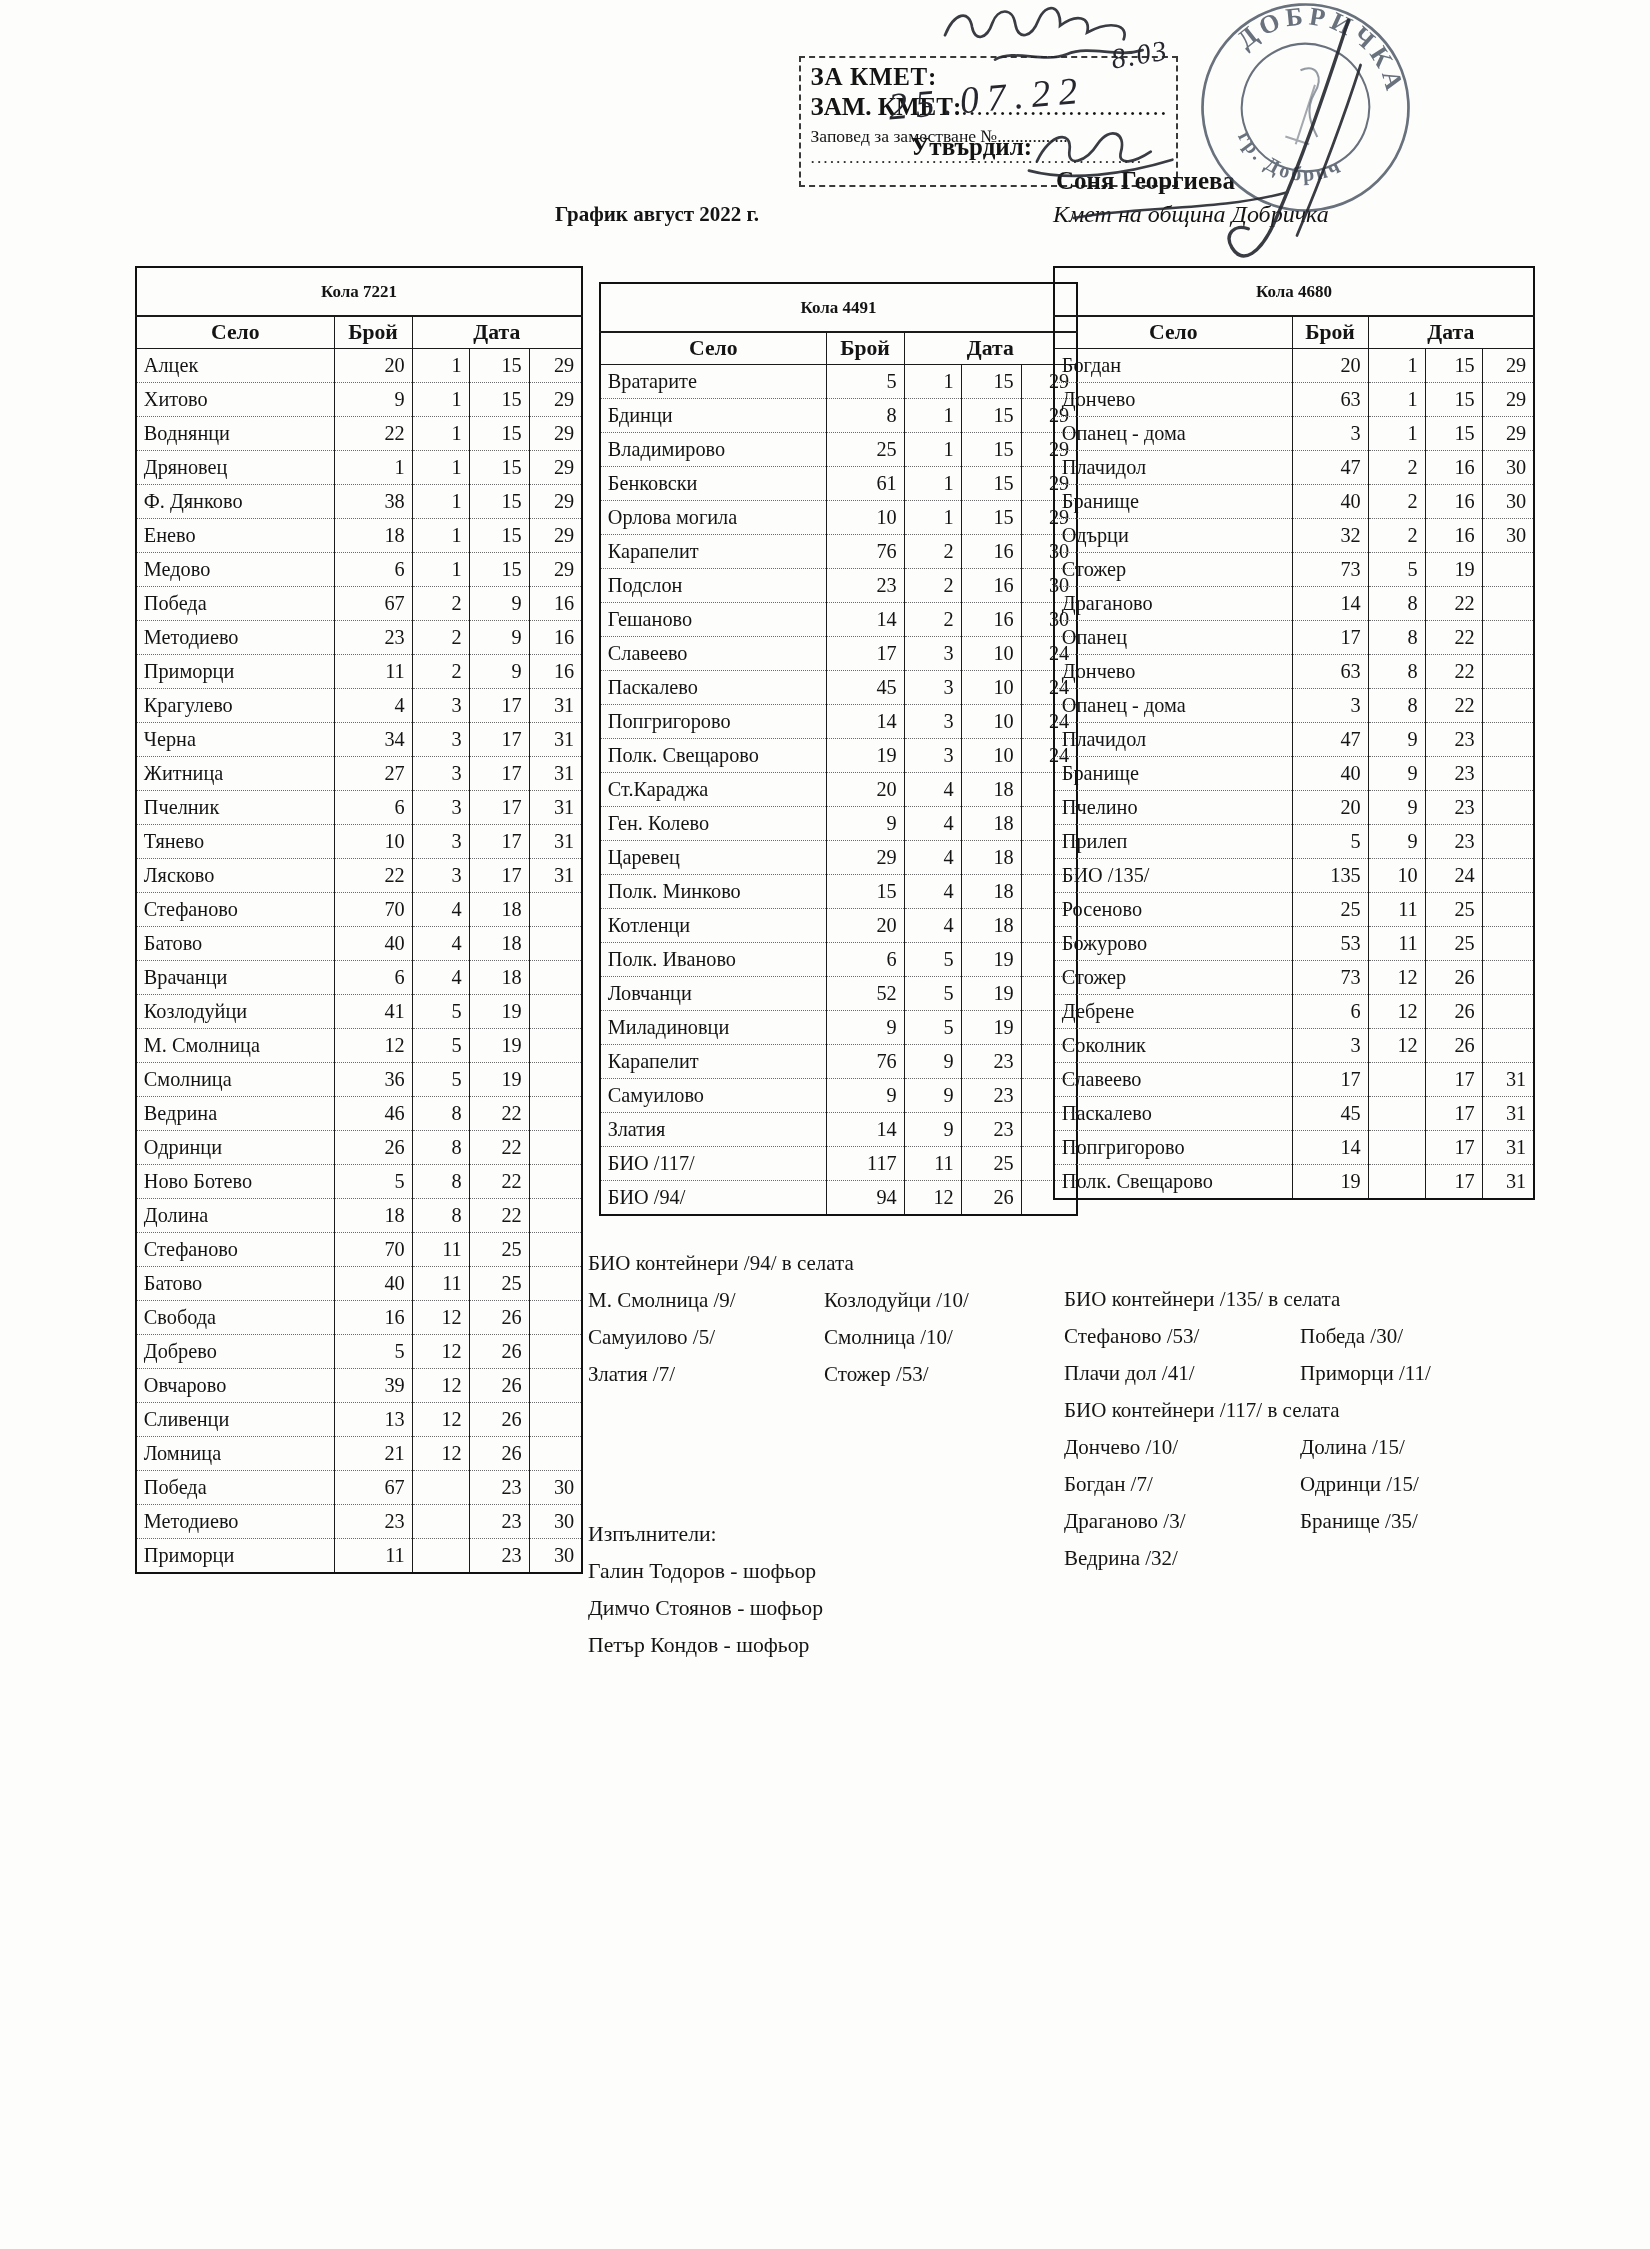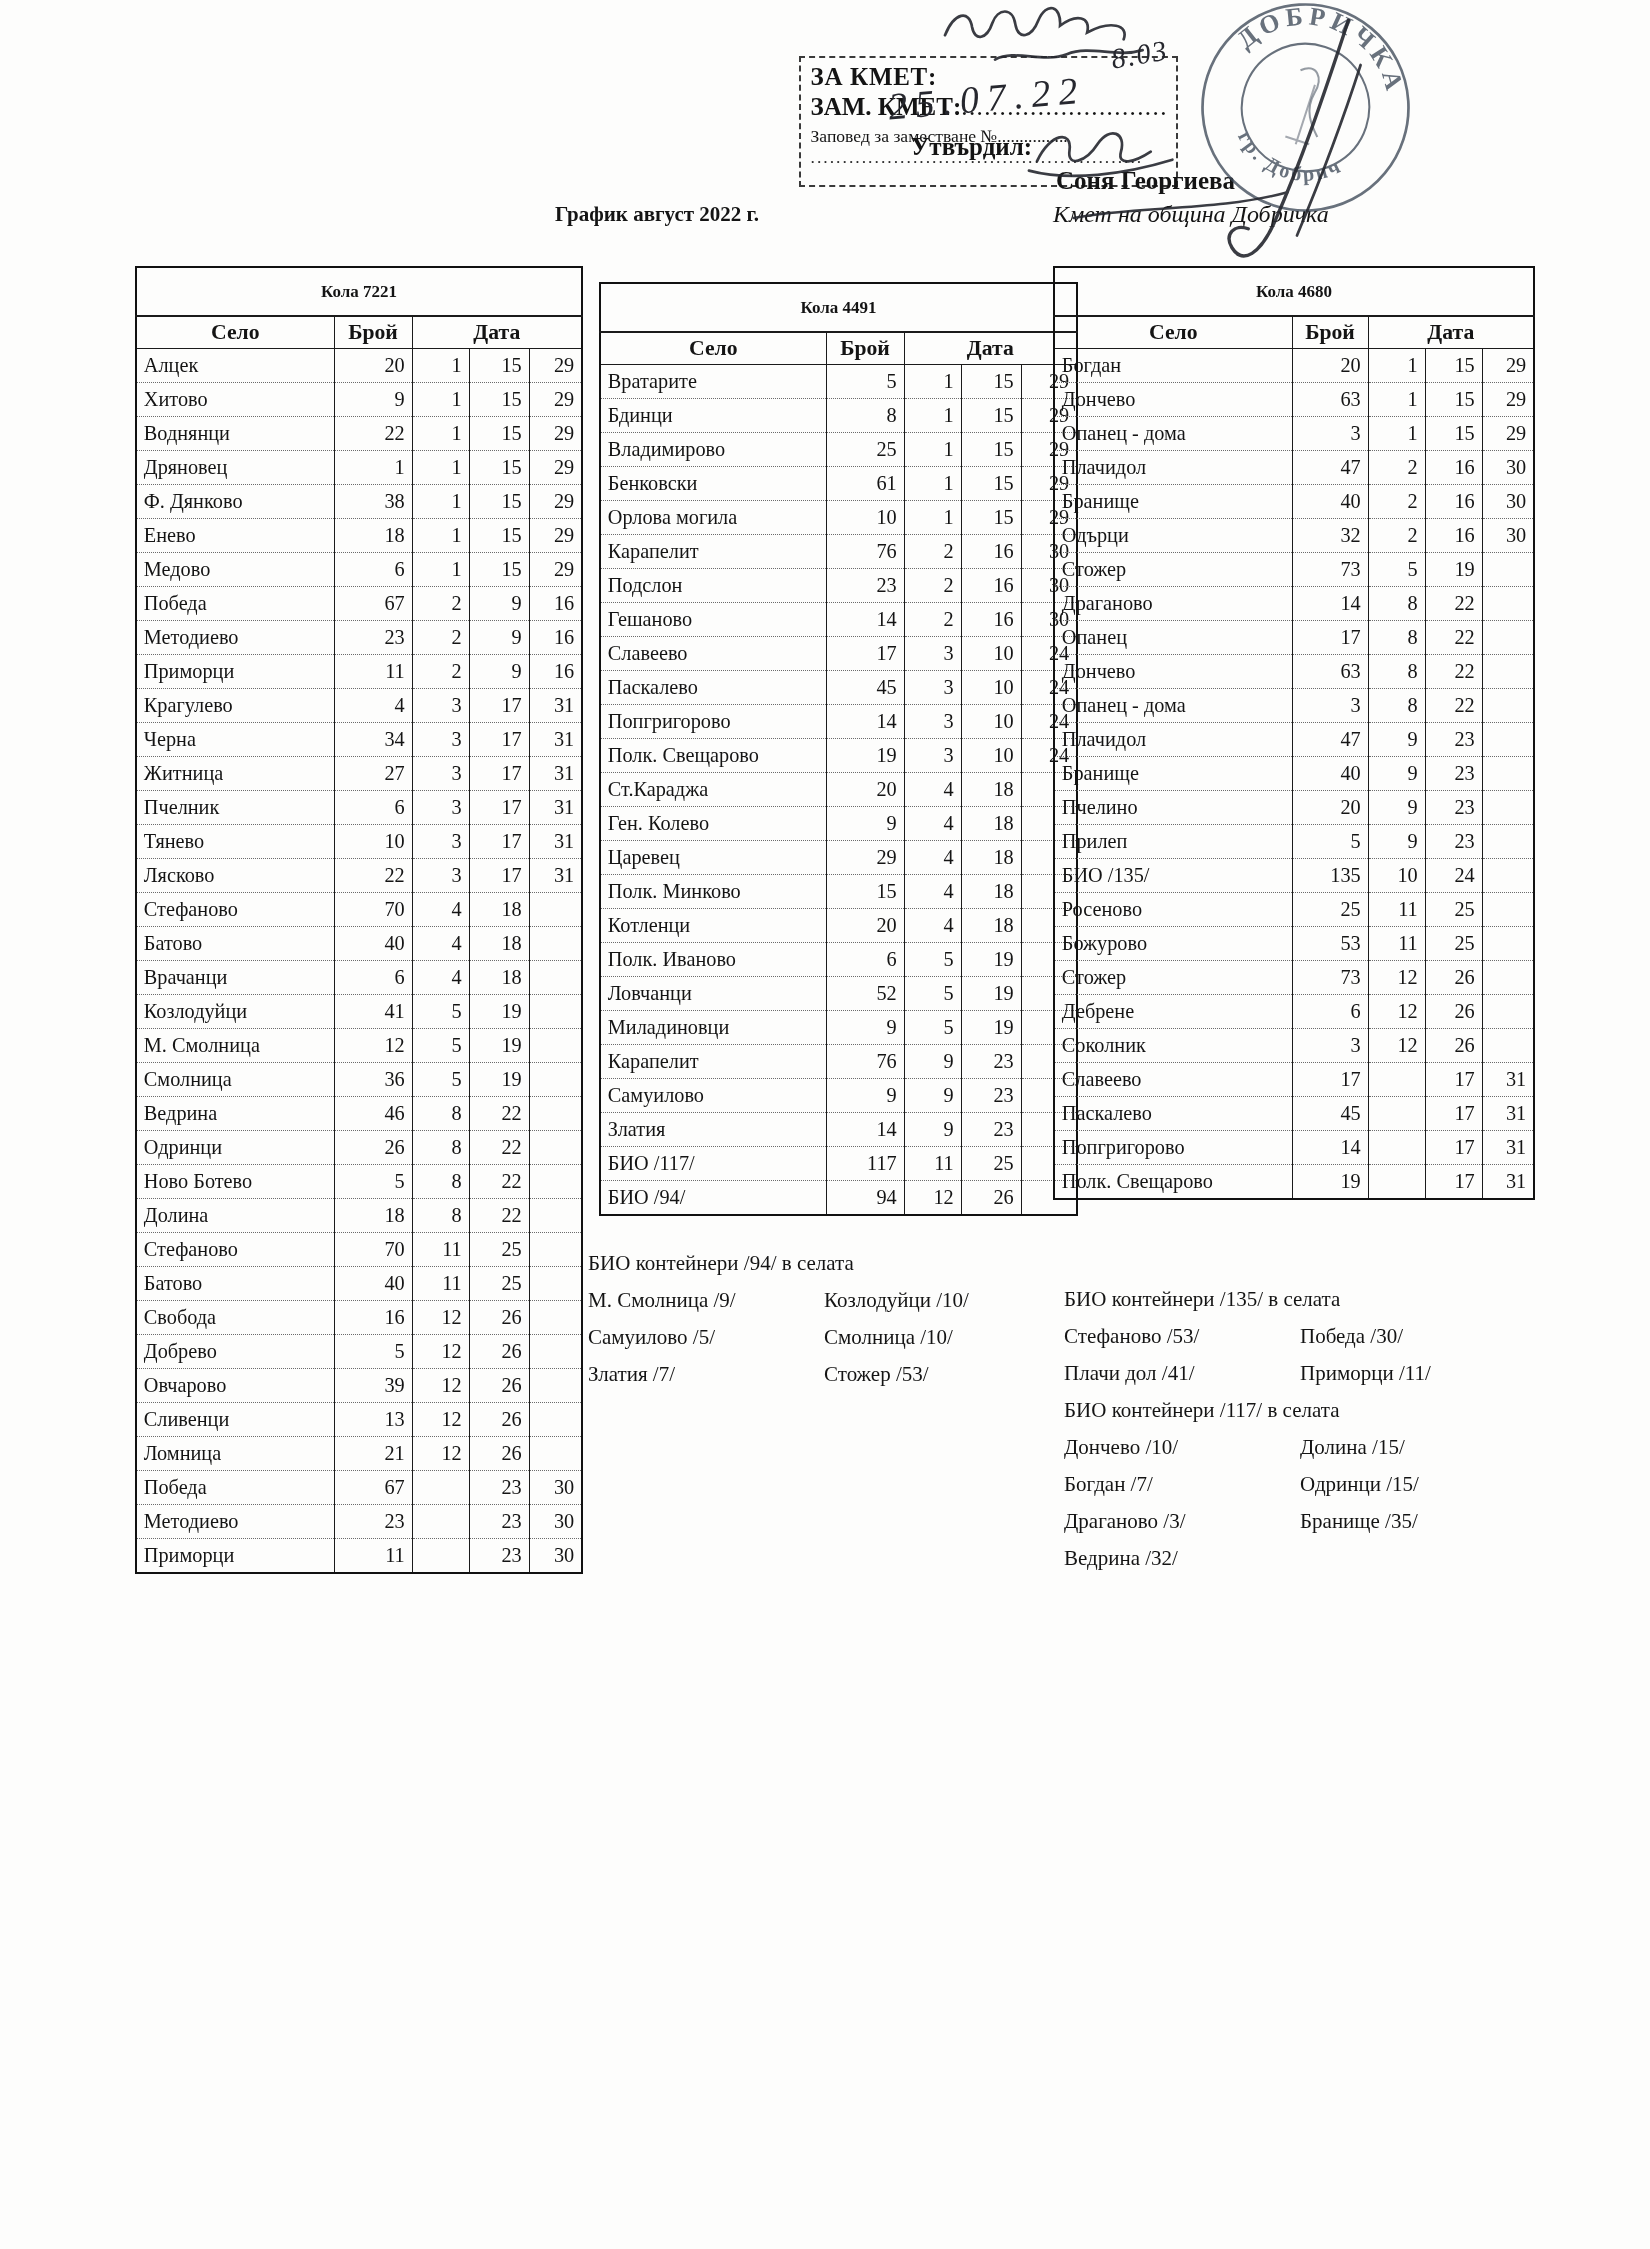--- a/index.html
+++ b/index.html
@@ -813,15 +813,21 @@
       <div class="note-line"><span class="na">БИО контейнери /135/ в селата</span><span class="nb"></span></div>
       <div class="note-line"><span class="na">Стефаново /53/</span><span class="nb">Победа /30/</span></div>
       <div class="note-line"><span class="na">Плачи дол /41/</span><span class="nb">Приморци /11/</span></div>
       <div class="note-line"><span class="na">БИО контейнери /117/ в селата</span><span class="nb"></span></div>
       <div class="note-line"><span class="na">Дончево /10/</span><span class="nb">Долина /15/</span></div>
       <div class="note-line"><span class="na">Богдан /7/</span><span class="nb">Одринци /15/</span></div>
       <div class="note-line"><span class="na">Драганово /3/</span><span class="nb">Бранище /35/</span></div>
       <div class="note-line"><span class="na">Ведрина /32/</span><span class="nb"></span></div>
     </div>
 
+  <div class="executors">
+    <div class="ex-line">Изпълнители:</div>
+    <div class="ex-line">Галин Тодоров - шофьор</div>
+    <div class="ex-line">Димчо Стоянов - шофьор</div>
+    <div class="ex-line">Петър Кондов - шофьор</div>
+  </div>
 
 </div>
 
 
 </body></html>

